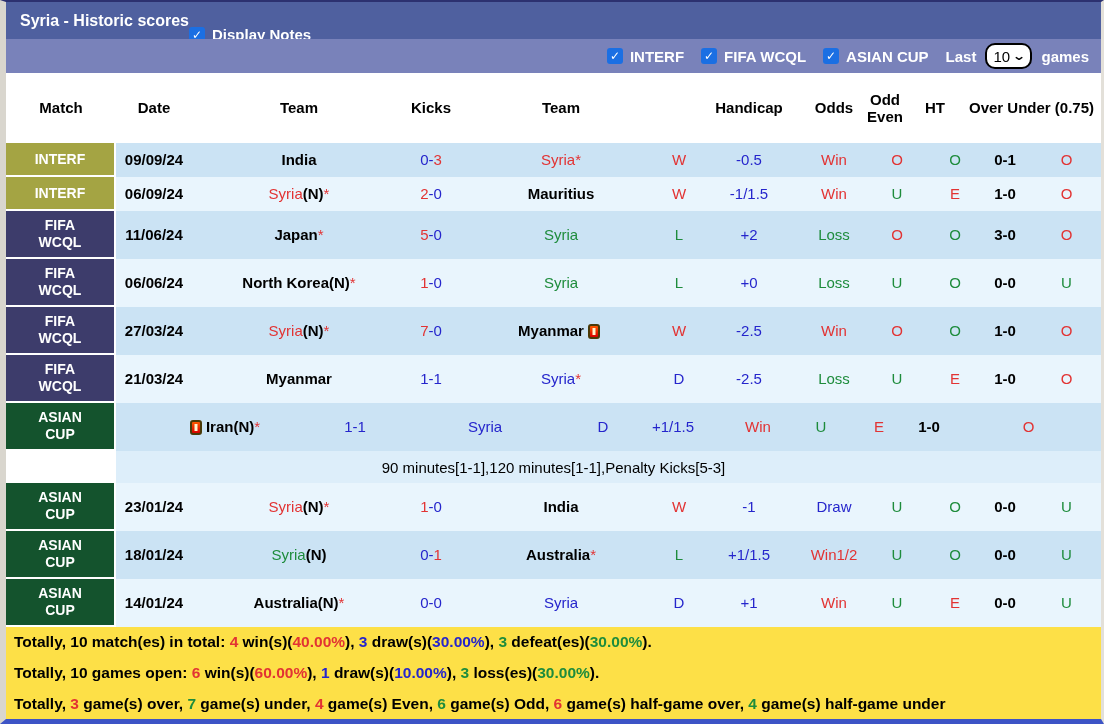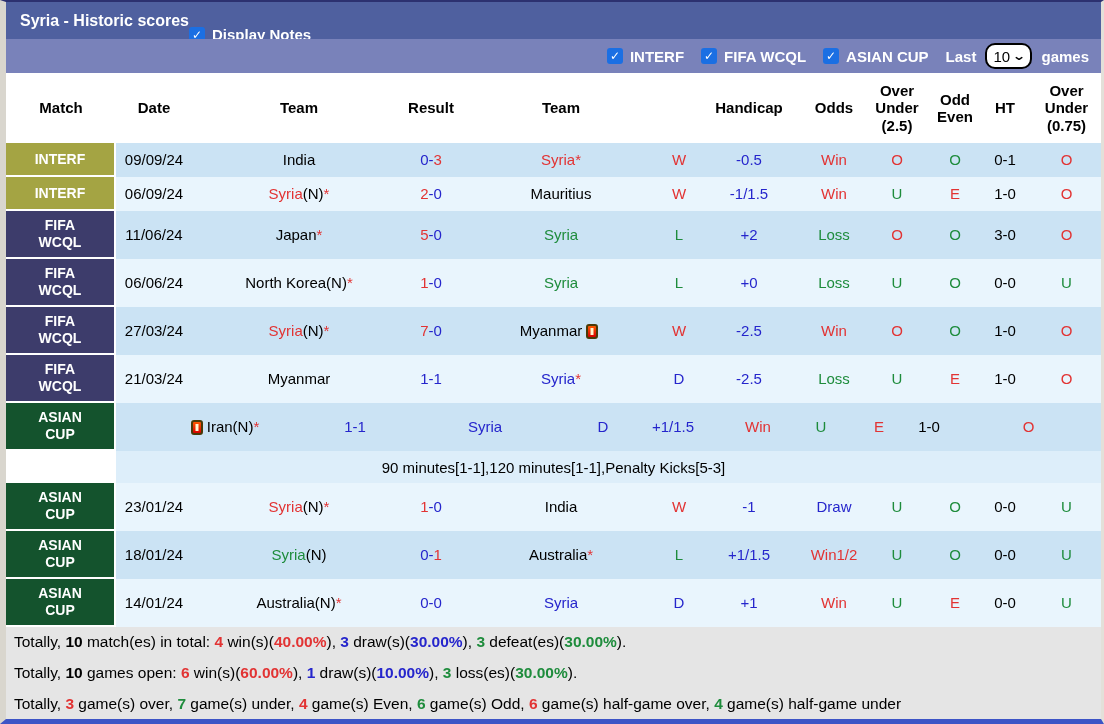--- a/index.html
+++ b/index.html
@@ -46,29 +46,29 @@
   .stripe-l{background:#e9f5fd;}
   .match-badge{width:100%;height:100%;display:flex;align-items:center;justify-content:center;
      color:#fff;font-weight:bold;font-size:14px;white-space:pre-line;text-align:center;
      border-right:2px solid #fff;border-bottom:2px solid #fff;line-height:1.2;}
   .bg-interf{background:#a4a443;}
   .bg-fifa{background:#3d3c6b;}
   .bg-asian{background:#14532d;}
   .note-row{height:32px;background:#ddeefa;position:relative;display:flex;
             align-items:center;justify-content:center;font-size:15px;color:#000;}
   .note-row .blank{position:absolute;left:0;top:0;width:110px;height:100%;background:#fff;}
-  .tk{color:#000;} .tr{color:#e23333;} .tb{color:#2525cc;} .tg{color:#1e8c3c;}
+  .tk{color:#000;font-weight:bold;} .tr{color:#e23333;} .tb{color:#2525cc;} .tg{color:#1e8c3c;}
   .bold{font-weight:bold;}
   .card-icon{display:inline-block;width:12px;height:15px;border:2px solid #4a3a08;
      border-radius:3px;background:linear-gradient(#ff5a00,#d80000);position:relative;
      vertical-align:-2px;margin:0 4px;}
   .card-icon::after{content:"";position:absolute;left:50%;top:2px;transform:translateX(-50%);
      width:3px;height:7px;background:#fff6cf;}
   
-  .summary{flex:1 1 auto;display:flex;flex-direction:column;background:#e5e5e5;}
+  .summary{flex:1 1 auto;display:flex;flex-direction:column;background:#fde047;}
   .sline{flex:1;display:flex;align-items:center;padding-left:8px;font-size:15.5px;
          color:#000;white-space:pre;}
 </style>
 </head>
 <body>
 
 <div id="app">
 
   <div class="title-bar">
     <span class="ttl">Syria - Historic scores</span>
@@ -96,26 +96,25 @@
       <select><option>10</option></select>
       <span class="caret">⌄</span>
     </span>
     <span class="lbl">games</span>
   </div>
 
   <div class="thead">
       <div class="cell hc c-match">Match</div>
       <div class="cell hc c-date">Date</div>
       <div class="cell hc c-team1">Team</div>
-      <div class="cell hc c-result">Result</div>
+      <div class="cell hc c-result">Kicks</div>
       <div class="cell hc c-team2">Team</div>
       <div class="cell hc c-wdl"></div>
       <div class="cell hc c-hand">Handicap</div>
       <div class="cell hc c-odds">Odds</div>
-      <div class="cell hc c-ou25">Over Under (2.5)</div>
       <div class="cell hc c-oe">Odd Even</div>
       <div class="cell hc c-ht">HT</div>
       <div class="cell hc c-ou075">Over Under (0.75)</div>
     </div>
 
   <div>
       <div class="row stripe-d" style="height: 34px;">
         <div class="cell c-match" style="background: rgb(255, 255, 255);">
           <div class="match-badge bg-interf">INTERF</div>
         </div>

